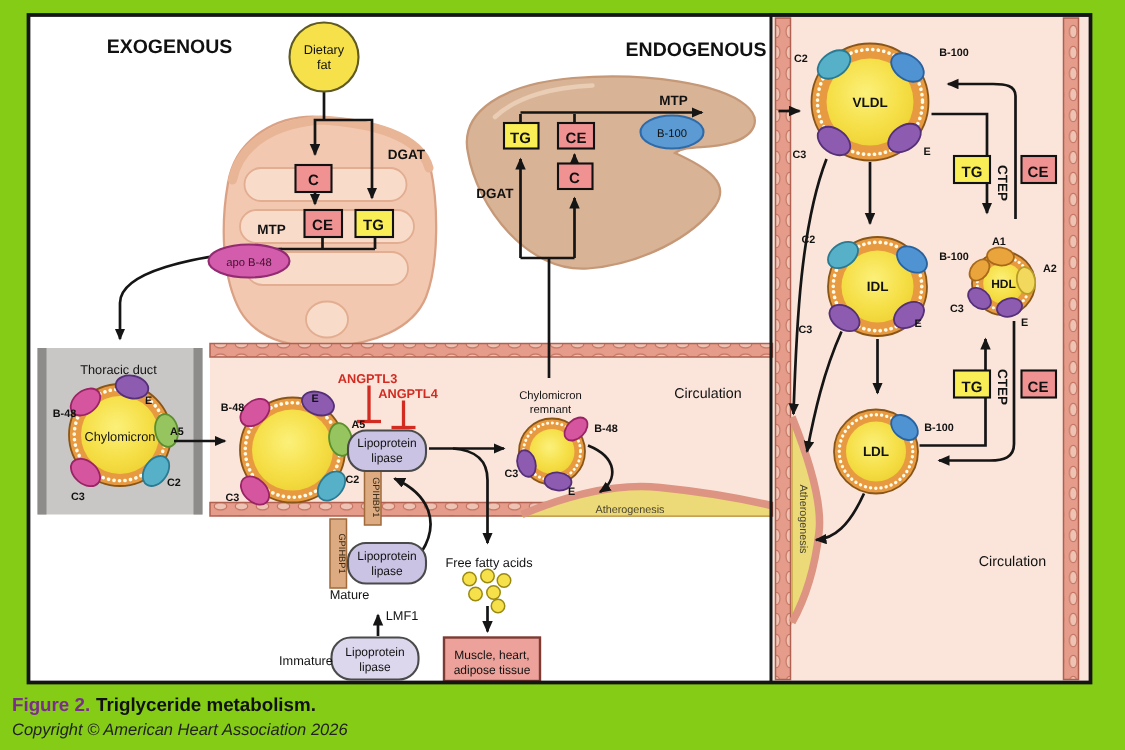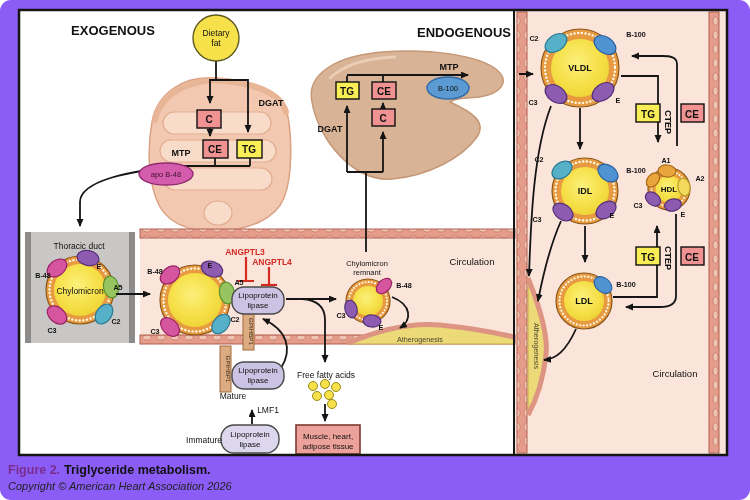--- a/index.html
+++ b/index.html
@@ -1,16 +1,16 @@
 <!DOCTYPE html>
 <html><head>
 <meta charset="utf-8">
 <style>
   html,body{margin:0;padding:0;background:#fff;}
-  #stage{position:relative;width:750px;height:500px;background:#8b5cf6;overflow:hidden;border-radius:11px;}
+  #stage{position:relative;width:750px;height:500px;background:#84cc16;overflow:hidden;}
   svg{position:absolute;left:0;top:0;}
   text{text-anchor:middle;}
   .h   {font:700 13px "Liberation Sans",sans-serif;fill:#111;}
   .b10 {font:700 10px "Liberation Sans",sans-serif;fill:#111;}
   .b9  {font:700 9px "Liberation Sans",sans-serif;fill:#111;}
   .b8  {font:700 8px "Liberation Sans",sans-serif;fill:#111;}
   .n95 {font:400 9.5px "Liberation Sans",sans-serif;fill:#111;}
   .n85 {font:400 8.5px "Liberation Sans",sans-serif;fill:#111;}
   .n8  {font:400 8px "Liberation Sans",sans-serif;fill:#111;}
   .n75 {font:400 7.5px "Liberation Sans",sans-serif;fill:#111;}

